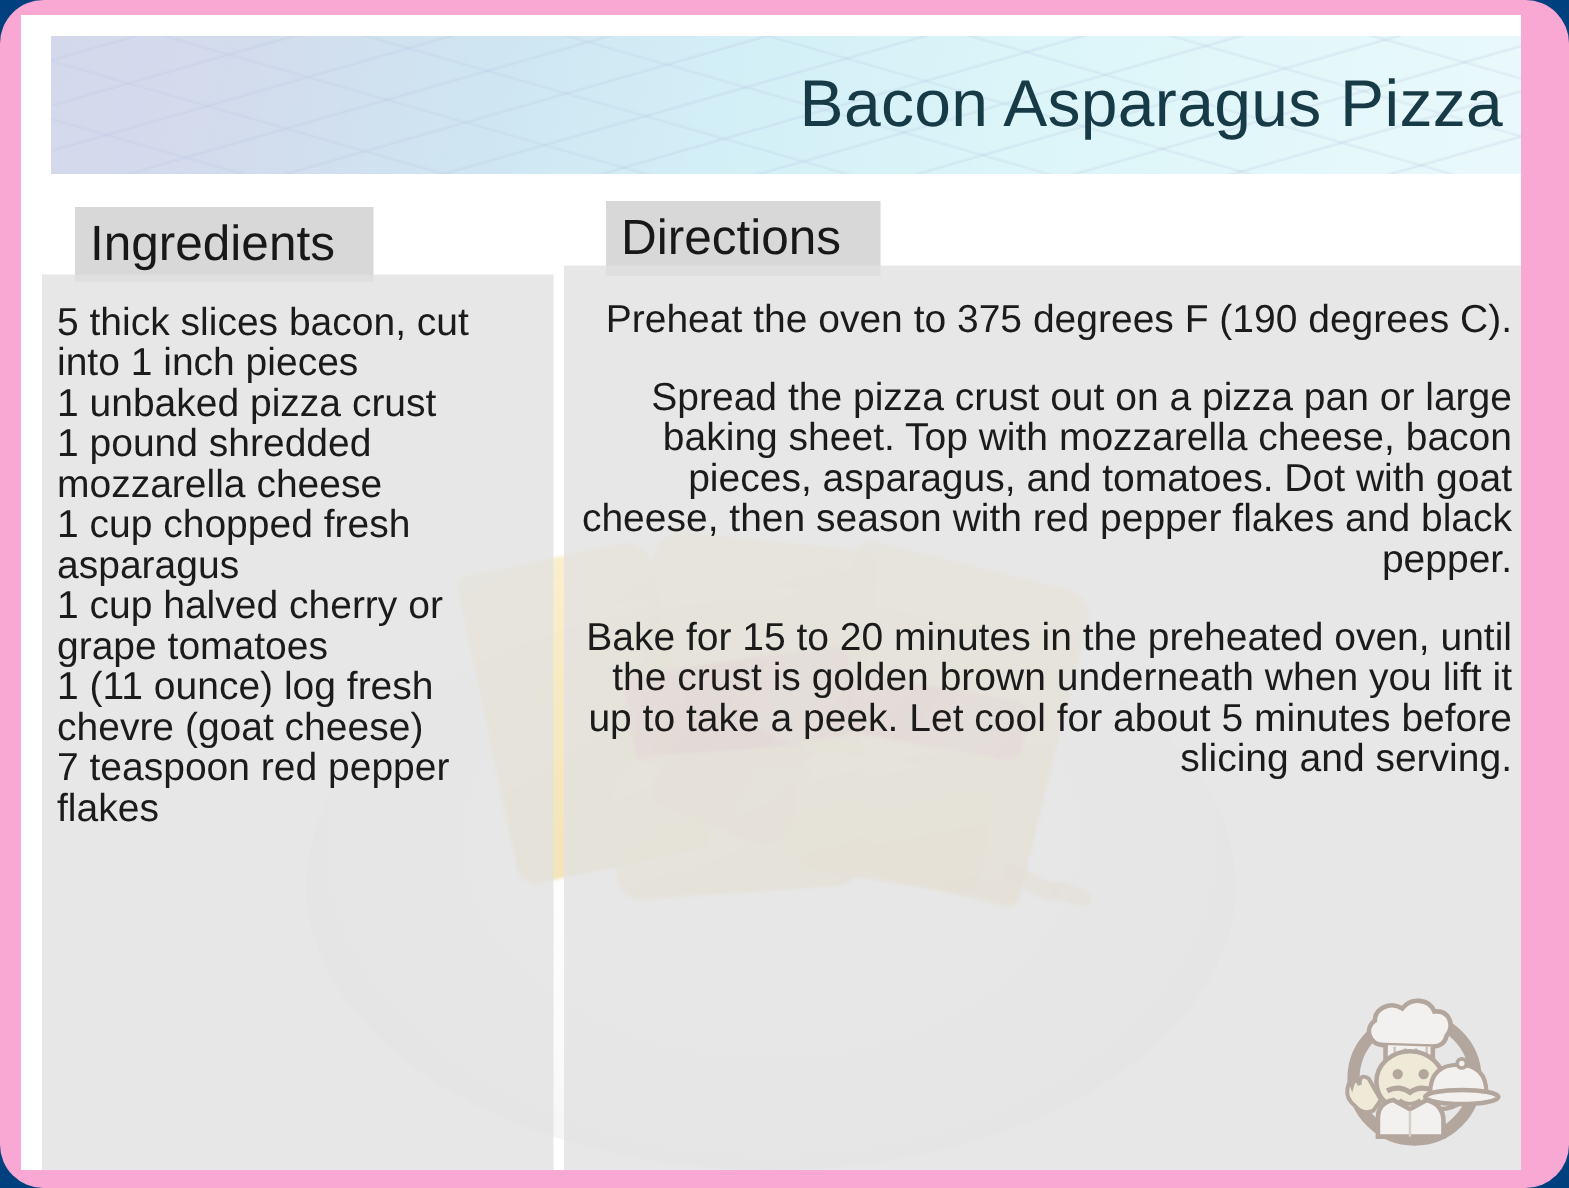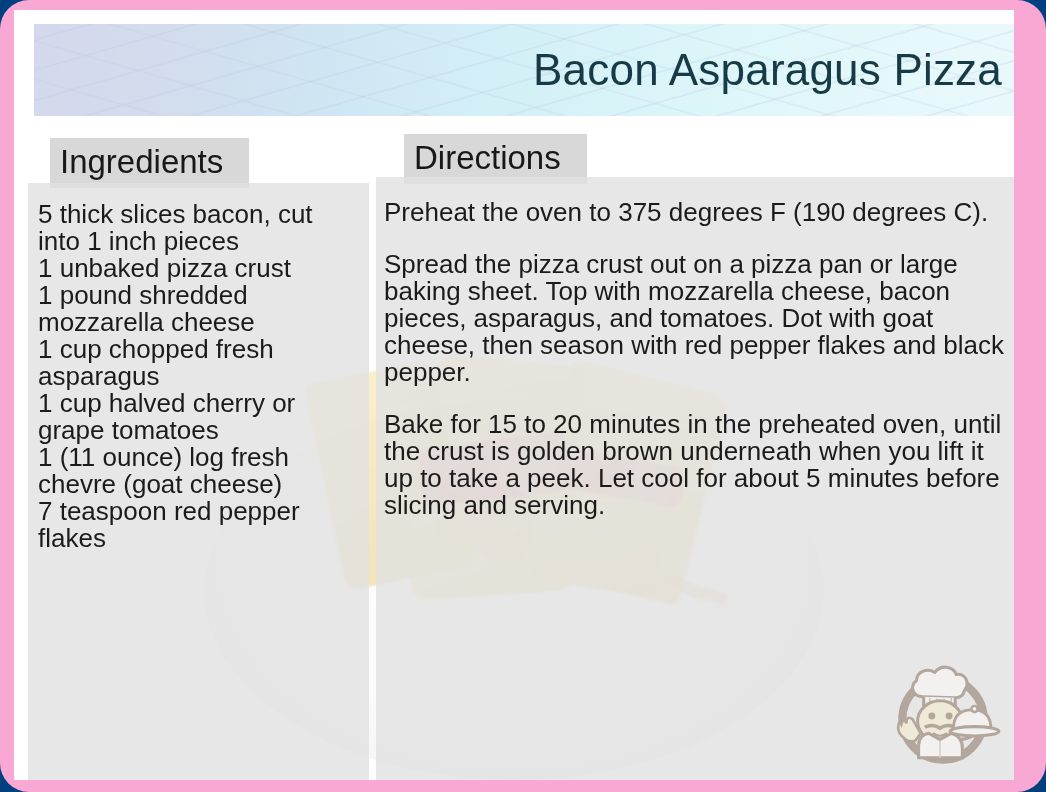--- a/index.html
+++ b/index.html
@@ -146,21 +146,21 @@
   #directions-panel {
     left:362px; top:167px;
     width:638px; height:603px;
   }
   .panel-body {
     padding:18px 8px 0 10px;
     font-size:26px;
     line-height:27px;
     color:#1b1b1b;
   }
-  #directions-panel .panel-body { padding:22px 6px 0 8px; }
+  #directions-panel .panel-body { padding:22px 6px 0 8px;text-align:right; }
 
   .ingredient-line { white-space:pre-wrap; }
   .direction-step { margin-bottom:25px; white-space:pre-wrap; }
   .direction-step:last-child { margin-bottom:0; }
 
   
   #chef-logo {
     position:absolute;
     right:10px; bottom:6px;
     width:122px; height:122px;

